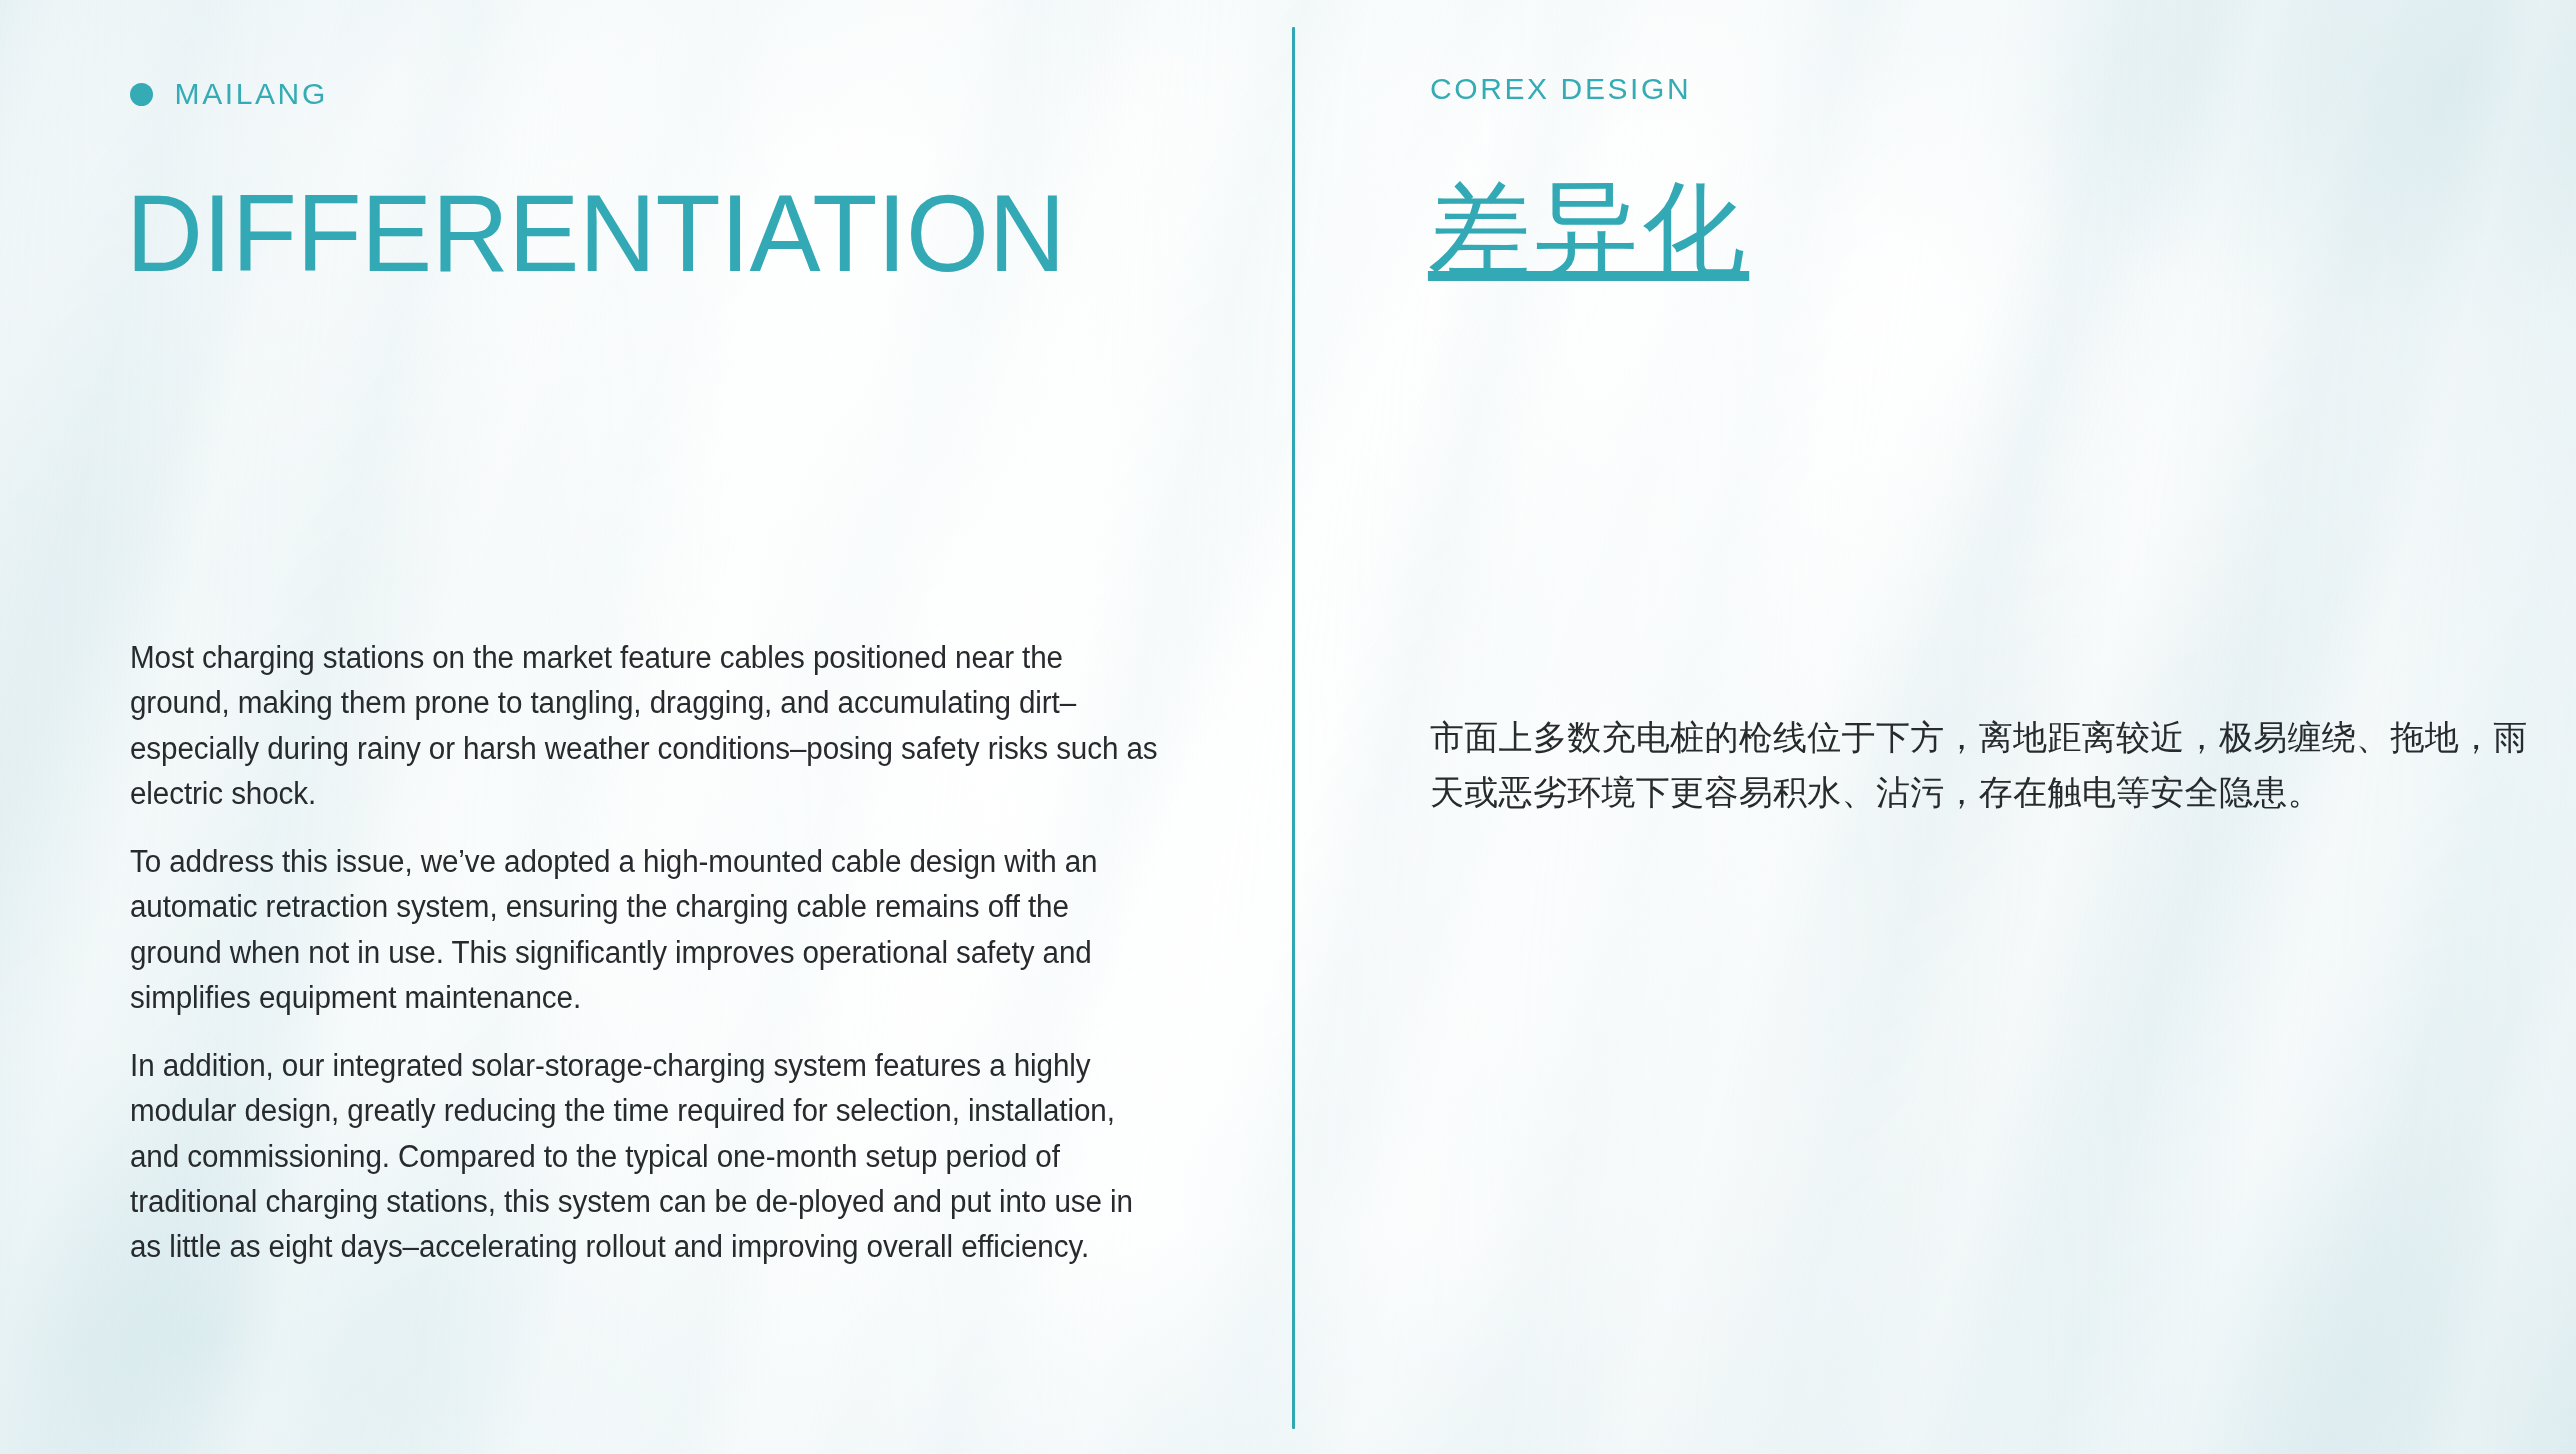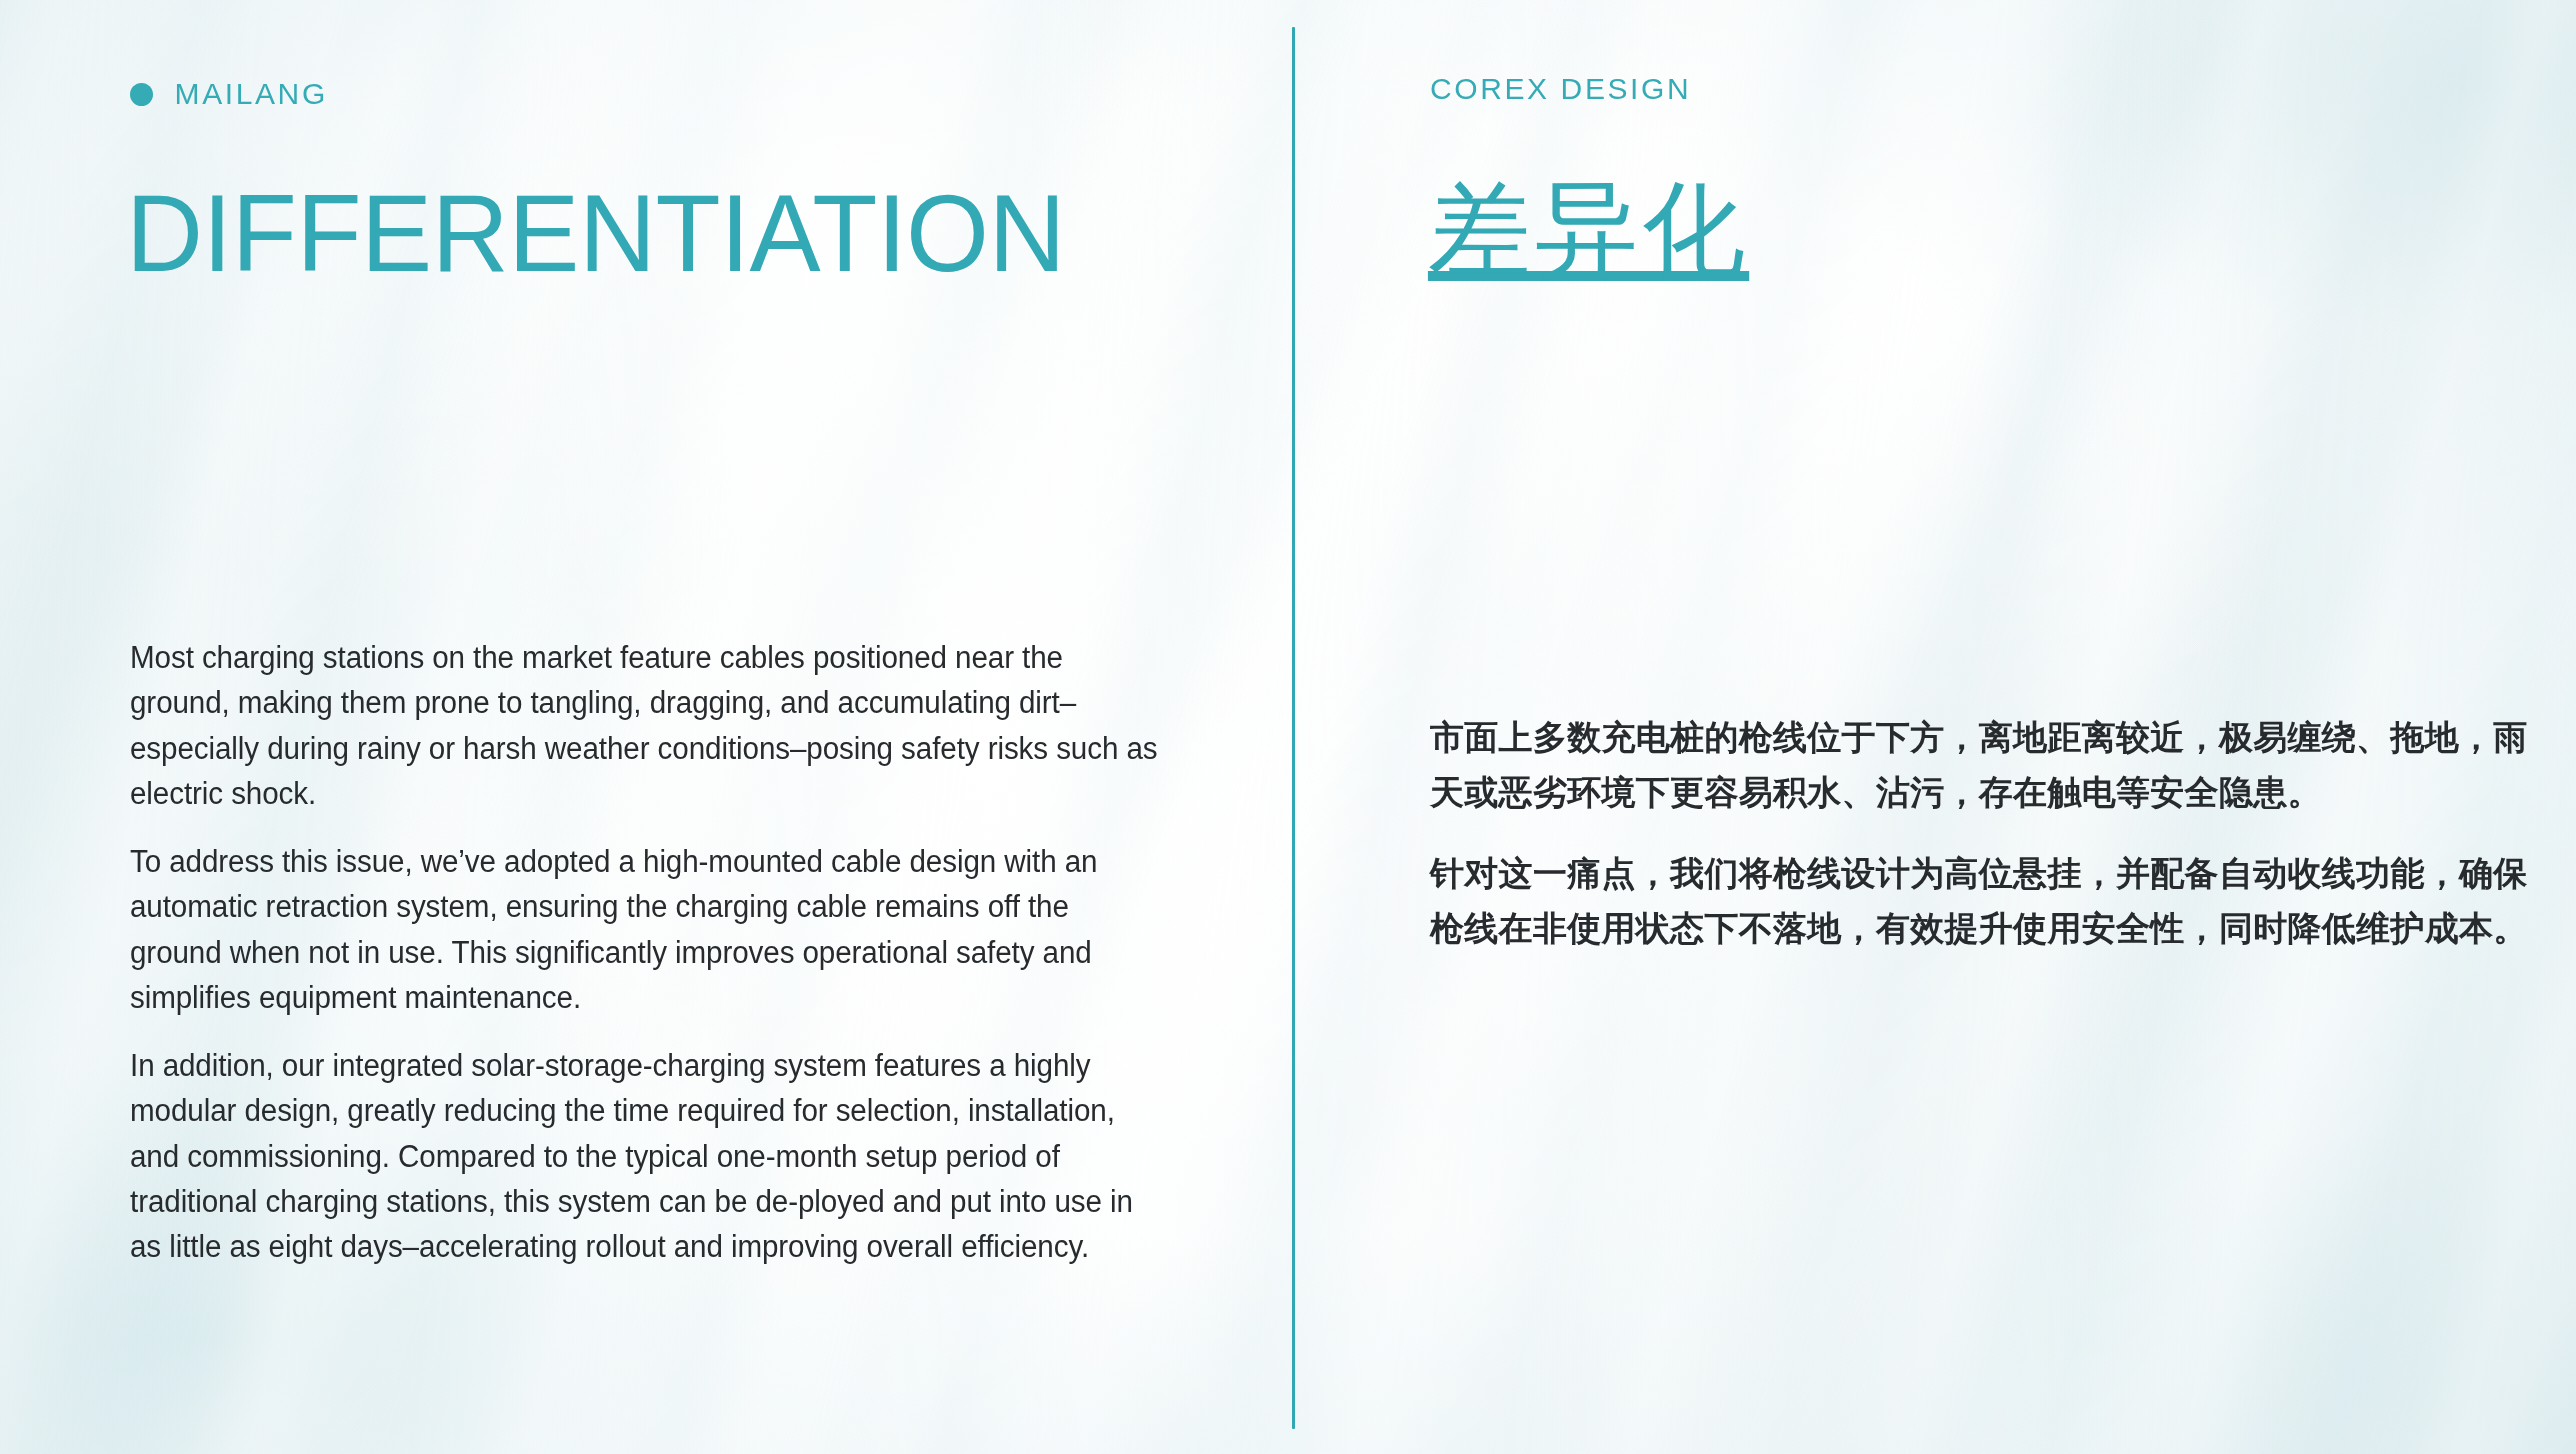--- a/index.html
+++ b/index.html
@@ -158,21 +158,21 @@
   .body-en p{ margin-bottom:23px; }
   .body-en p:last-child{ margin-bottom:0; }
 
   .body-cn{
     position:absolute;
     left:0; top:710px;
     width:1108px;
     color:#272b2e;
     font-size:34px;
     line-height:1.62;
-    font-weight:700;
+    font-weight:400;
     letter-spacing:0.3px;
   }
   .body-cn p{ margin-bottom:26px; }
   .body-cn p:last-child{ margin-bottom:0; }
 </style>
 </head>
 <body>
 
 <div id="slide">
 
@@ -207,20 +207,19 @@
     <div class="col-right">
 
       <div class="eyebrow eyebrow-right">
         <span class="eyebrow-text">COREX DESIGN</span>
       </div>
 
       <h1 class="title-cn">差异化</h1>
 
       <div class="body-cn">
         <p>市面上多数充电桩的枪线位于下方，离地距离较近，极易缠绕、拖地，雨天或恶劣环境下更容易积水、沾污，存在触电等安全隐患。</p>
-        <p>针对这一痛点，我们将枪线设计为高位悬挂，并配备自动收线功能，确保枪线在非使用状态下不落地，有效提升使用安全性，同时降低维护成本。</p>
       </div>
 
     </div>
 
   </div>
 </div>
 
 
 </body></html>

